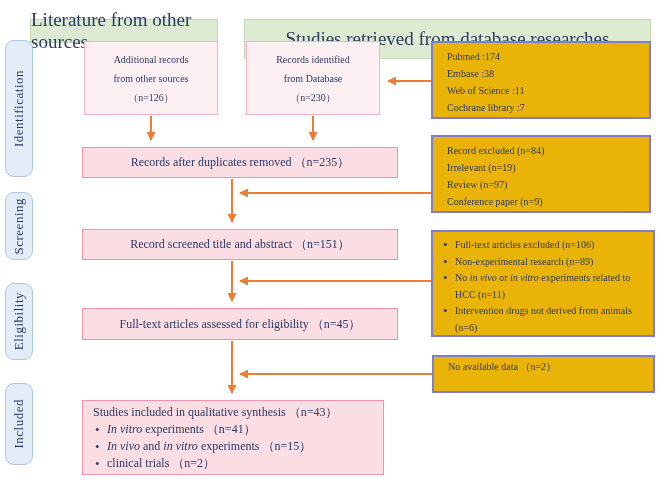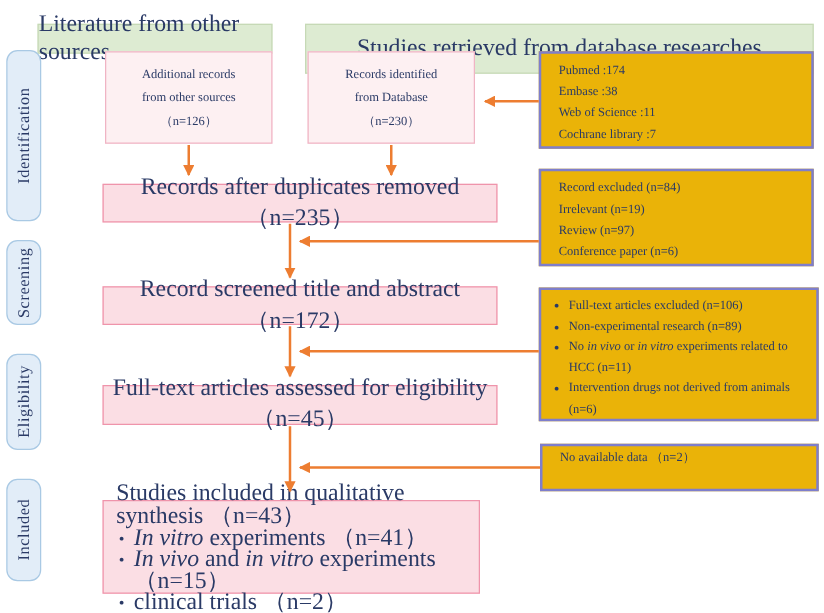--- a/index.html
+++ b/index.html
@@ -19,21 +19,21 @@
     margin-top:17px;
   }
   .pink1{
     background:#fdf0f2;border:1px solid #f0b4c4;
     display:flex;flex-direction:column;align-items:center;justify-content:center;
     font-size:10px;line-height:19px;text-align:center;
   }
   .pink2{
     background:#fbdee4;border:1px solid #ef94ab;
     display:flex;align-items:center;justify-content:center;
-    font-size:19px;text-align:center;
+    font-size:12px;text-align:center;
   }
   .pink2.multi{
     flex-direction:column;align-items:flex-start;justify-content:center;
     text-align:left;padding:16px 10px;line-height:17px;
   }
   .purple{
     background:#eab308;border:2px solid #7e7ecc;
     font-size:10px;line-height:17px;
     padding:5px 8px 21px 14px;
   }
@@ -95,21 +95,21 @@
   <div class="box pink1" style="left:246px;top:41px;width:134px;height:74px;">
     <div>Records identified</div>
     <div>from Database</div>
     <div>（n=230）</div>
   </div>
 
   <div class="box pink2" style="left:82px;top:147px;width:316px;height:31px;">
     <span>Records after duplicates removed （n=235）</span>
   </div>
   <div class="box pink2" style="left:82px;top:229px;width:316px;height:31px;">
-    <span>Record screened title and abstract （n=172）</span>
+    <span>Record screened title and abstract （n=151）</span>
   </div>
   <div class="box pink2" style="left:82px;top:308px;width:316px;height:32px;">
     <span>Full-text articles assessed for eligibility （n=45）</span>
   </div>
   <div class="box pink2 multi" style="left:82px;top:400px;width:302px;height:75px;">
     <div class="inc-title">Studies included in qualitative synthesis （n=43）</div>
     <ul class="blist">
       <li><span></span><i>In vitro</i><span> experiments （n=41）</span></li>
       <li><span></span><i>In vivo</i><span> and </span><i>in vitro</i><span> experiments （n=15）</span></li>
       <li><span>clinical trials （n=2）</span></li>
@@ -119,21 +119,21 @@
   <div class="box purple" style="left:431px;top:41px;width:220px;height:78px;">
     <div>Pubmed :174</div>
     <div>Embase :38</div>
     <div>Web of Science :11</div>
     <div>Cochrane library :7</div>
   </div>
   <div class="box purple" style="left:431px;top:135px;width:220px;height:78px;">
     <div>Record excluded (n=84)</div>
     <div>Irrelevant (n=19)</div>
     <div>Review (n=97)</div>
-    <div>Conference paper (n=6)</div>
+    <div>Conference paper (n=9)</div>
   </div>
   <div class="box purple" style="left:431px;top:230px;width:224px;height:107px;padding-left:8px;">
     <ul class="blist">
       <li><span>Full-text articles excluded (n=106)</span></li>
       <li><span>Non-experimental research (n=89)</span></li>
       <li><span>No </span><i>in vivo</i><span> or </span><i>in vitro</i><span> experiments related to HCC (n=11)</span></li>
       <li><span>Intervention drugs not derived from animals (n=6)</span></li>
     </ul>
   </div>
   <div class="box purple center" style="left:432px;top:355px;width:223px;height:38px;">

